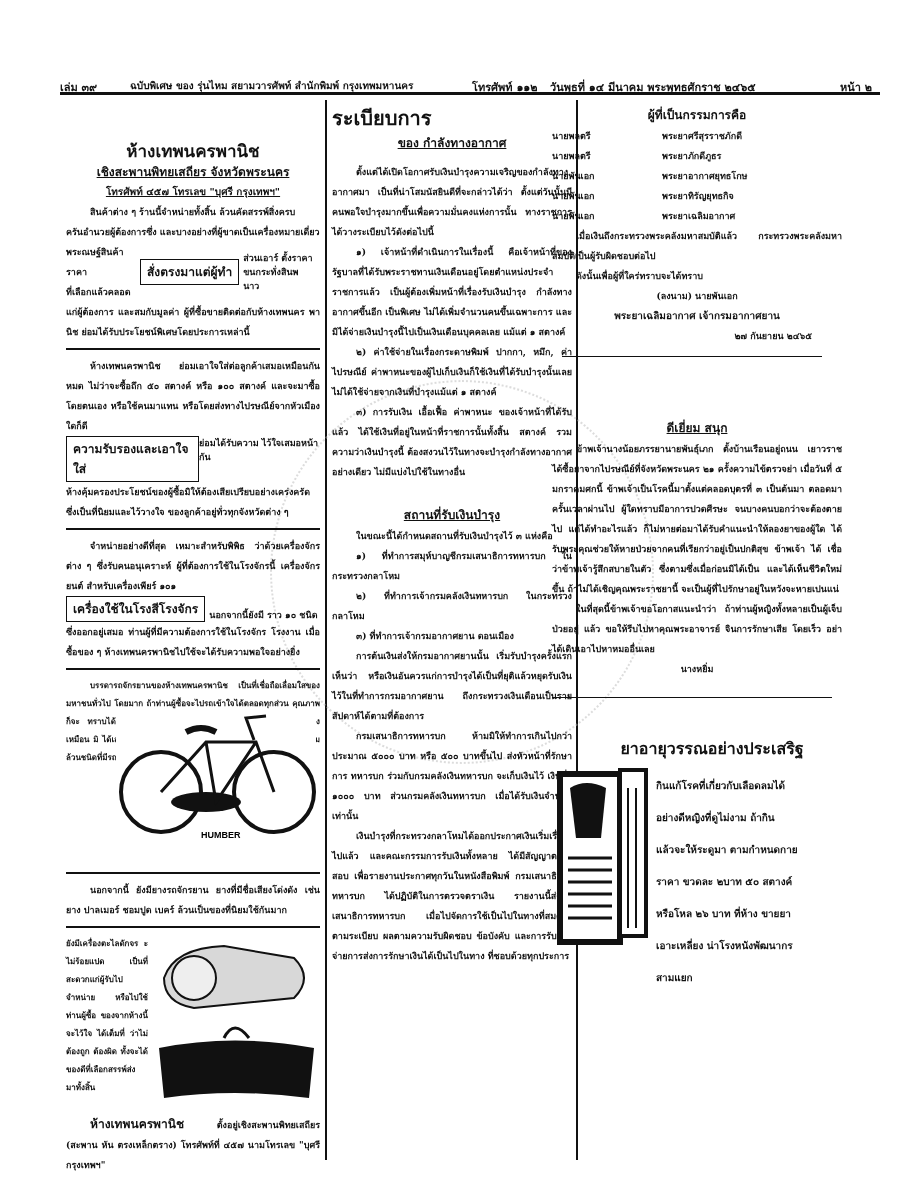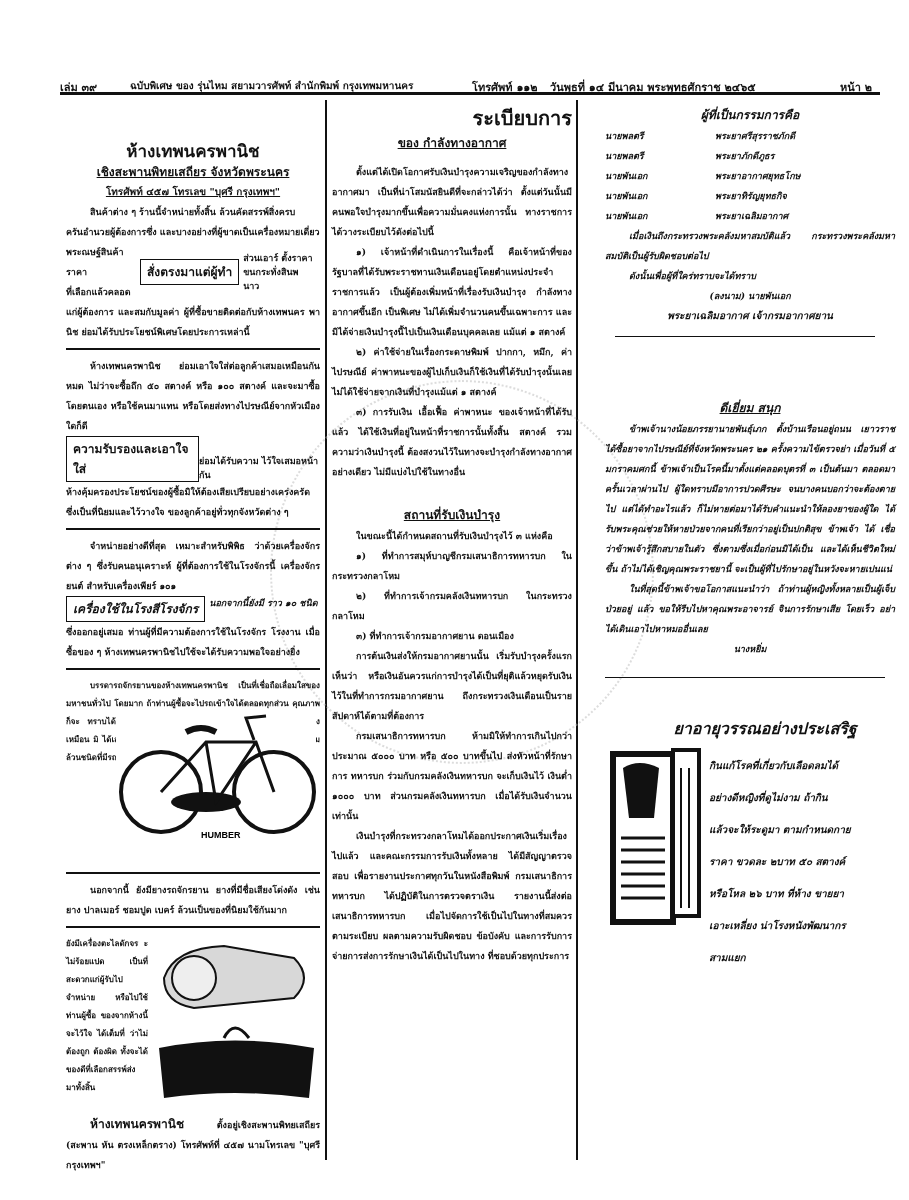--- a/index.html
+++ b/index.html
@@ -4,21 +4,21 @@
 <style>
   html,body{margin:0;padding:0;background:#fff;}
   body{width:909px;height:1200px;position:relative;overflow:hidden;font-family:"DejaVu Serif","Liberation Serif",serif;color:#111;}
   .page{position:absolute;left:0;top:0;width:909px;height:1200px;}
   .header{position:absolute;left:60px;top:76px;width:820px;height:22px;font-size:11px;font-weight:bold;white-space:nowrap;}
   .header span{position:absolute;top:2px;}
   .rule{position:absolute;background:#111;}
   .col{position:absolute;font-size:9px;line-height:20px;font-weight:bold;}
   .col p{margin:0;text-align:justify;}
   .ctr{text-align:center;}
-  .h1{font-size:20px;font-weight:bold;text-align:right;line-height:28px;}
+  .h1{font-size:20px;font-weight:bold;text-align:left;line-height:28px;}
   .h2{font-size:14px;font-weight:bold;text-align:center;line-height:22px;}
   .h3{font-size:12px;font-weight:bold;text-align:center;line-height:22px;}
   .u{text-decoration:underline;}
   .boxed{border:1.5px solid #111;display:inline-block;padding:2px 6px;font-size:12px;}
   .div-line{height:2px;background:#111;margin:6px 0;}
   .thin-line{height:1px;background:#111;margin:6px 0;}
   .ind{text-indent:24px;}
   .officer-row{display:flex;gap:40px;}
   .officer-row span:first-child{width:70px;}
   .officer-row span:last-child{width:130px;}
@@ -51,28 +51,28 @@
       <div style="width:70px">
           <div>พระณษฐ์สินค้าราคา</div>
           <div>ที่เลือกแล้วคลอด</div>
         </div>
       <span class="boxed">สั่งตรงมาแต่ผู้ทำ</span>
       <span style="width:70px;line-height:14px">ส่วนเอาร์ ตั้งราคา ขนกระทั่งสินพนาว</span>
     </div>
     <p>แก่ผู้ต้องการ และสมกับมูลค่า ผู้ที่ซื้อขายติดต่อกับห้างเทพนคร พานิช ย่อมได้รับประโยชน์พิเศษโดยประการเหล่านี้</p>
     <div class="div-line"></div>
     <p class="ind">ห้างเทพนครพานิช ย่อมเอาใจใส่ต่อลูกค้าเสมอเหมือนกันหมด ไม่ว่าจะซื้อถึก ๕๐ สตางค์ หรือ ๑๐๐ สตางค์ และจะมาซื้อโดยตนเอง หรือใช้คนมาแทน หรือโดยส่งทางไปรษณีย์จากหัวเมืองใดก็ดี</p>
-    <div style="display:flex;align-items:flex-end;">
+    <div style="display:flex;align-items:flex-start;">
       <span class="boxed">ความรับรองและเอาใจใส่</span>
       <span style="line-height:14px">ย่อมได้รับความ ไว้ใจเสมอหน้ากัน</span>
     </div>
     <p>ห้างคุ้มครองประโยชน์ของผู้ซื้อมิให้ต้องเสียเปรียบอย่างเคร่งครัด ซึ่งเป็นที่นิยมและไว้วางใจ ของลูกค้าอยู่ทั่วทุกจังหวัดต่าง ๆ</p>
     <div class="div-line"></div>
     <p class="ind">จำหน่ายอย่างดีที่สุด เหมาะสำหรับพิพิธ ว่าด้วยเครื่องจักรต่าง ๆ ซึ่งรับคนอนุเคราะห์ ผู้ที่ต้องการใช้ในโรงจักรนี้ เครื่องจักรยนต์ สำหรับเครื่องเพียร์ ๑๐๑</p>
-    <div style="display:flex;align-items:flex-start;gap:4px;font-style:italic;">
+    <div style="display:flex;align-items:flex-end;gap:4px;">
       <span class="boxed">เครื่องใช้ในโรงสีโรงจักร</span>
       <span style="line-height:14px">นอกจากนี้ยังมี ราว ๑๐ ชนิด</span>
     </div>
     <p>ซึ่งออกอยู่เสมอ ท่านผู้ที่มีความต้องการใช้ในโรงจักร โรงงาน เมื่อซื้อของ ๆ ห้างเทพนครพานิชไปใช้จะได้รับความพอใจอย่างยิ่ง</p>
     <div class="div-line"></div>
     <div style="position:relative;height:190px;">
       <p class="ind" style="position:absolute;left:0;top:0;width:254px;height:190px;overflow:hidden;font-size:8px;line-height:18px;">บรรดารถจักรยานของห้างเทพนครพานิช เป็นที่เชื่อถือเลื่อมใสของมหาชนทั่วไป โดยมาก ถ้าท่านผู้ซื้อจะไปรถเข้าใจได้ตลอดทุกส่วน คุณภาพ ก็จะ ทราบได้โดย ทุกคนยังจักรวินิจ ฉะนั้นว่าห้าง นี้มีรถที่จะหา ของ เหมือน มิ ได้เลย ทั้งสิ้นเป็นสินค้าจริง ๆ นักรีดอังกฤษ สร้างเสร็จ ยอดนิยม ล้วนชนิดที่มีรถเอื้อเฟื้อเพื่อ</p>
       <svg style="position:absolute;left:50px;top:36px;" width="200" height="130" viewBox="0 0 200 130">
         <rect x="0" y="0" width="200" height="130" fill="#fff"></rect>
         <circle cx="45" cy="80" r="40" fill="none" stroke="#111" stroke-width="4"></circle>
@@ -109,21 +109,21 @@
     <div class="h3 u" style="margin-top:22px">สถานที่รับเงินบำรุง</div>
     <p class="ind">ในขณะนี้ได้กำหนดสถานที่รับเงินบำรุงไว้ ๓ แห่งคือ</p>
     <p class="ind">๑) ที่ทำการสมุห์บาญชีกรมเสนาธิการทหารบก ในกระทรวงกลาโหม</p>
     <p class="ind">๒) ที่ทำการเจ้ากรมคลังเงินทหารบก ในกระทรวงกลาโหม</p>
     <p class="ind">๓) ที่ทำการเจ้ากรมอากาศยาน ดอนเมือง</p>
     <p class="ind">การต้นเงินส่งให้กรมอากาศยานนั้น เริ่มรับบำรุงครั้งแรกเห็นว่า หรือเงินอันควรแก่การบำรุงได้เป็นที่ยุติแล้วหยุดรับเงินไว้ในที่ทำการกรมอากาศยาน ถึงกระทรวงเงินเดือนเป็นรายสัปดาห์ได้ตามที่ต้องการ</p>
     <p class="ind">กรมเสนาธิการทหารบก ห้ามมิให้ทำการเกินไปกว่าประมาณ ๕๐๐๐ บาท หรือ ๕๐๐ บาทขึ้นไป ส่งหัวหน้าที่รักษาการ ทหารบก ร่วมกับกรมคลังเงินทหารบก จะเก็บเงินไว้ เงินต่ำ ๑๐๐๐ บาท ส่วนกรมคลังเงินทหารบก เมื่อได้รับเงินจำนวนเท่านั้น</p>
     <p class="ind">เงินบำรุงที่กระทรวงกลาโหมได้ออกประกาศเงินเริ่มเรื่องไปแล้ว และคณะกรรมการรับเงินทั้งหลาย ได้มีสัญญาตรวจสอบ เพื่อรายงานประกาศทุกวันในหนังสือพิมพ์ กรมเสนาธิการทหารบก ได้ปฏิบัติในการตรวจตราเงิน รายงานนี้ส่งต่อเสนาธิการทหารบก เมื่อไปจัดการใช้เป็นไปในทางที่สมควร ตามระเบียบ ผลตามความรับผิดชอบ ข้อบังคับ และการรับการจ่ายการส่งการรักษาเงินได้เป็นไปในทาง ที่ชอบด้วยทุกประการ</p>
   </div>
 
-  <div class="col" style="left:605px;top:104px;width:290px;font-style:italic;">
+  <div class="col" style="left:552px;top:104px;width:290px;">
     <div class="h3">ผู้ที่เป็นกรรมการคือ</div>
     <div class="officer-row">
         <span>นายพลตรี</span>
         <span>พระยาศรีสุรราชภักดี</span>
       </div>
     <div class="officer-row">
         <span>นายพลตรี</span>
         <span>พระยาภักดีภูธร</span>
       </div>
     <div class="officer-row">
@@ -135,20 +135,21 @@
         <span>พระยาทิรัญยุทธกิจ</span>
       </div>
     <div class="officer-row">
         <span>นายพันเอก</span>
         <span>พระยาเฉลิมอากาศ</span>
       </div>
     <p class="ind">เมื่อเงินถึงกระทรวงพระคลังมหาสมบัติแล้ว กระทรวงพระคลังมหาสมบัติเป็นผู้รับผิดชอบต่อไป</p>
     <p class="ind">ดังนั้นเพื่อผู้ที่ใคร่ทราบจะได้ทราบ</p>
     <div class="ctr">(ลงนาม) นายพันเอก</div>
     <div class="ctr" style="font-size:10px">พระยาเฉลิมอากาศ เจ้ากรมอากาศยาน</div>
+    <div style="text-align:right;padding-right:30px">๒๗ กันยายน ๒๔๖๕</div>
     <div class="thin-line" style="margin:10px 20px 60px 10px"></div>
     <div class="h3 u">ดีเยี่ยม สนุก</div>
     <p class="ind">ข้าพเจ้านางน้อยภรรยานายพันธุ์เภก ตั้งบ้านเรือนอยู่ถนน เยาวราช ได้ซื้อยาจากไปรษณีย์ที่จังหวัดพระนคร ๒๑ ครั้งความไข้ตรวจย่า เมื่อวันที่ ๕ มกราคมศกนี้ ข้าพเจ้าเป็นโรคนี้มาตั้งแต่คลอดบุตรที่ ๓ เป็นต้นมา ตลอดมา ครั้นเวลาผ่านไป ผู้ใดทราบมีอาการปวดศีรษะ จนบางคนบอกว่าจะต้องตายไป แต่ได้ทำอะไรแล้ว ก็ไม่หายต่อมาได้รับคำแนะนำให้ลองยาของผู้ใด ได้รับพระคุณช่วยให้หายป่วยจากคนที่เรียกว่าอยู่เป็นปกติสุข ข้าพเจ้า ได้ เชื่อว่าข้าพเจ้ารู้สึกสบายในตัว ซึ่งตามซึ่งเมื่อก่อนมิได้เป็น และได้เห็นชีวิตใหม่ขึ้น ถ้าไม่ได้เชิญคุณพระราชยานี้ จะเป็นผู้ที่ไปรักษาอยู่ในหวังจะหายเปนแน่</p>
     <p class="ind">ในที่สุดนี้ข้าพเจ้าขอโอกาสแนะนำว่า ถ้าท่านผู้หญิงทั้งหลายเป็นผู้เจ็บป่วยอยู่ แล้ว ขอให้รีบไปหาคุณพระอาจารย์ จินการรักษาเสีย โดยเร็ว อย่าได้เดินเอาไปหาหมออื่นเลย</p>
     <div class="ctr">นางหยิ่ม</div>
     <div class="thin-line" style="margin:18px 10px 40px 0"></div>
     <div style="position:relative;height:300px;">
       <div class="h2" style="font-size:16px;padding-left:30px">ยาอายุวรรณอย่างประเสริฐ</div>
       <svg style="position:absolute;left:4px;top:30px;" width="96" height="180" viewBox="0 0 96 180">
         <rect x="4" y="6" width="60" height="168" fill="#fff" stroke="#111" stroke-width="6"></rect>

